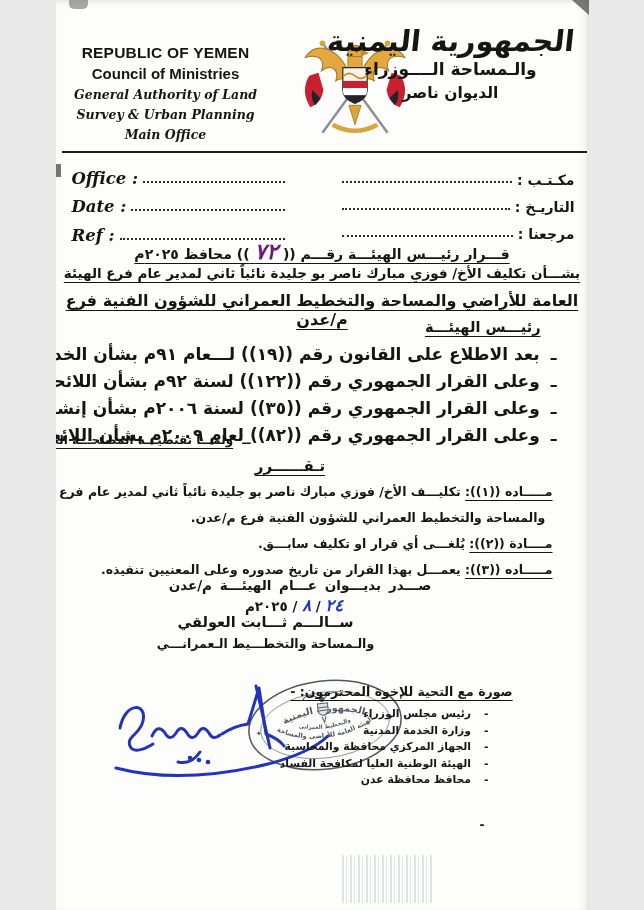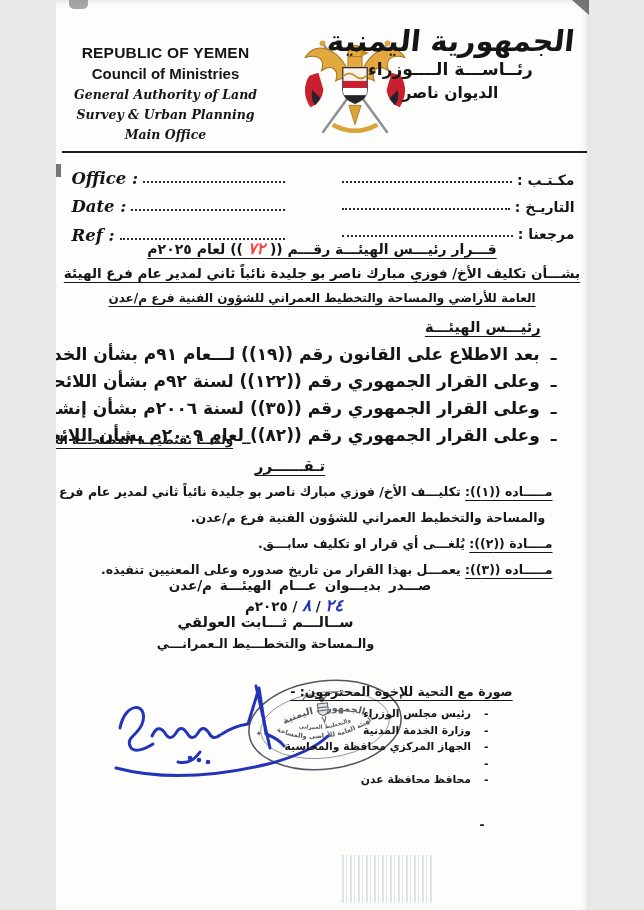--- a/index.html
+++ b/index.html
@@ -25,23 +25,23 @@
 
   
   .ref-ar{right:14px;top:161px;width:238px;}
   .ref-ar .row{display:flex;align-items:flex-end;height:27px;font-size:14px;font-weight:700;}
   .ref-en{left:16px;top:159px;width:218px;}
   .ref-en .row{display:flex;align-items:flex-end;height:28.5px;font:italic 700 16.5px "DejaVu Serif",serif;justify-content:flex-end;}
   .dots{flex:1;border-bottom:2px dotted #2a2a2a;margin:0 5px 5px 5px;}
 
   
   .title-line{top:239px;left:0;right:0;text-align:center;font-size:14px;font-weight:700;}
-  .blue-hand{color:#ef4444;font-size:16px;font-style:italic;font-weight:700;letter-spacing:1px;}
+  .blue-hand{color:#701a75;font-size:22px;font-style:italic;font-weight:700;letter-spacing:1px;}
   .subject1{top:265px;left:0;right:0;text-align:center;font-size:13.5px;font-weight:700;}
-  .subject2{top:291px;left:0;right:0;text-align:center;font-size:12px;font-weight:700;}
+  .subject2{top:291px;left:0;right:0;text-align:center;font-size:16px;font-weight:700;}
   .chair-heading{top:319px;right:48px;font-size:14.5px;font-weight:700;}
   .preamble{top:341px;right:32px;left:6px;}
   .p-item{font-size:17px;font-weight:700;line-height:27px;text-align:right;white-space:nowrap;}
   .p-dash{padding-left:5px;}
   .consideration{top:433px;right:338px;font-size:12px;font-weight:700;white-space:nowrap;text-align:right;}
   .decides{top:457px;left:0;right:64px;text-align:center;font-size:15px;font-weight:700;}
   .articles{top:479px;right:36px;left:8px;}
   .art-row{font-size:12.5px;font-weight:700;line-height:26px;text-align:right;white-space:nowrap;}
   .art-cont{text-align:center;padding-left:120px;}
   .issued{top:577px;left:0;right:44px;text-align:center;font-size:13.5px;font-weight:700;word-spacing:3px;}
@@ -117,21 +117,21 @@
         <rect x="48" y="62" width="24" height="7" fill="#ffffff"></rect>
         <rect x="48" y="69" width="24" height="10" fill="#23242a"></rect>
       </g>
       <path d="M54,79 l6,19 6,-19 z" fill="#d9a43a" stroke="#a5741d" stroke-width=".8"></path>
       <path d="M38,98 q22,12 44,0" stroke="#d9a43a" stroke-width="4.5" fill="none"></path>
     </svg>
   </div>
 
   <div class="abs header-ar rtl">
     <div class="ha-calli">الجمهورية اليمنية</div>
-    <div class="ha2">رئــاســـة الــــوزراء</div>
+    <div class="ha2">والـمساحة الــــوزراء</div>
     <div class="ha4">الديوان ناصر</div>
   </div>
 
   <div class="abs rule"></div>
 
   <div class="abs ref-ar rtl">
     <div class="row">
       <span>مكـتـب :</span>
       <span class="dots"></span>
     </div>
@@ -157,21 +157,21 @@
     <div class="row">
       <span>Ref :</span>
       <span class="dots"></span>
     </div>
   </div>
 
   <div class="abs title-line rtl">
     <span class="u">
       <span>قـــرار رئيـــس الهيئـــة رقـــم ((</span>
       <span class="blue-hand">٧٢</span>
-      <span>)) لعام ٢٠٢٥م</span>
+      <span>)) محافظ ٢٠٢٥م</span>
     </span>
   </div>
   <div class="abs subject1 rtl">
     <span class="u">بشـــأن تكليف الأخ/ فوزي مبارك ناصر بو جليدة نائباً ثاني لمدير عام فرع الهيئة</span>
   </div>
   <div class="abs subject2 rtl">
     <span class="u">العامة للأراضي والمساحة والتخطيط العمراني للشؤون الفنية فرع م/عدن</span>
   </div>
 
   <div class="abs chair-heading rtl">
@@ -301,20 +301,21 @@
       <div class="d-item">
         <span class="d-dash">-</span>
         <span>وزارة الخدمة المدنية</span>
       </div>
       <div class="d-item">
         <span class="d-dash">-</span>
         <span>الجهاز المركزي محافظة والمحاسبة</span>
       </div>
       <div class="d-item">
         <span class="d-dash">-</span>
+        <span>الهيئة الوطنية العليا لمكافحة الفساد</span>
       </div>
       <div class="d-item">
         <span class="d-dash">-</span>
         <span>محافظ محافظة عدن</span>
       </div>
     </div>
   </div>
 
   <div class="abs stray-dash">-</div>
 

